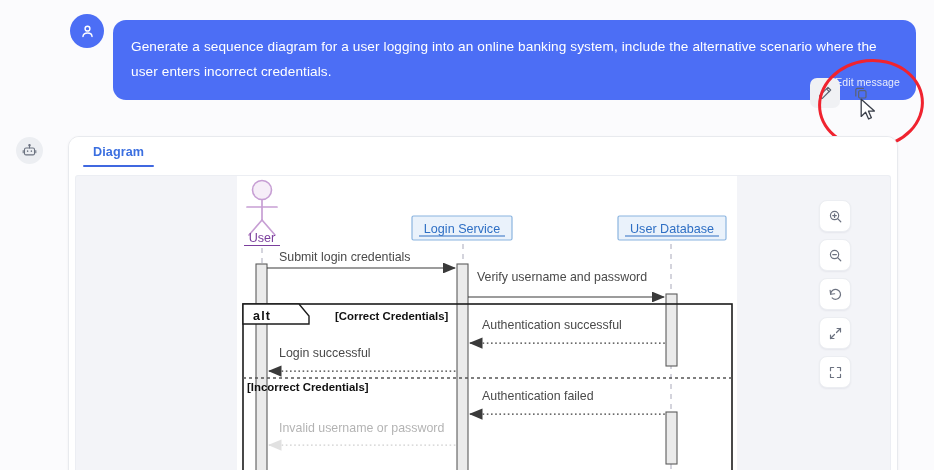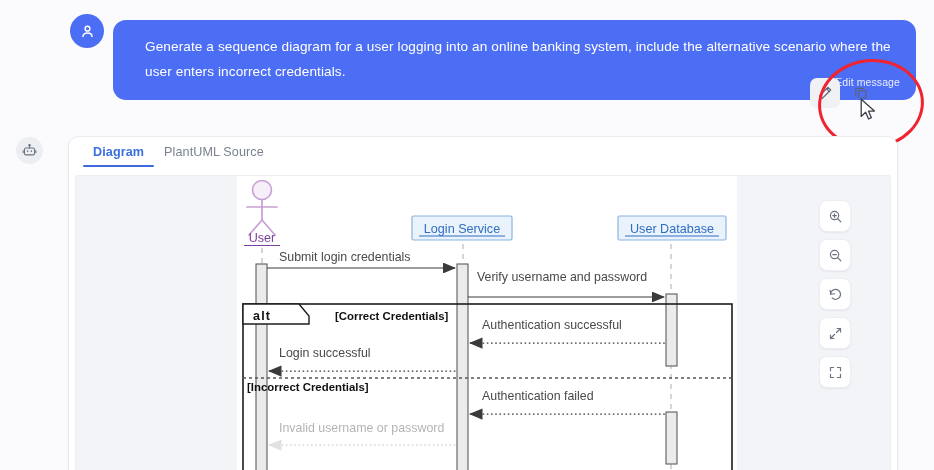--- a/index.html
+++ b/index.html
@@ -13,21 +13,21 @@
 
   
   .msg-row{position:absolute;left:70px;top:10px;width:860px;}
   .avatar{
     position:absolute;left:0px;top:4px;width:34px;height:34px;border-radius:50%;
     background:#4c6ef5;display:flex;align-items:center;justify-content:center;
   }
   .bubble{
     position:absolute;left:43px;top:10px;width:803px;
     background:#4c6ef5;color:#fff;border-radius:13px;
-    padding:14px 18px 16px 32px;box-sizing:border-box;
+    padding:14px 18px 16px 18px;box-sizing:border-box;
     font-size:13.6px;line-height:25px;letter-spacing:.1px;
   }
   .bubble-text{display:block;}
   .edit-tip{
     position:absolute;right:16px;bottom:5px;font-size:10.5px;
     color:#e9edfb;letter-spacing:.1px;white-space:nowrap;
   }
   .msg-actions{
     position:absolute;left:810px;top:78px;display:flex;gap:6px;align-items:center;
   }
@@ -154,23 +154,20 @@
       </svg>
     </span>
   </div>
 
   <div class="card">
 
     <div class="tabs">
       <div class="tab active">
         <span>Diagram</span>
       </div>
-      <div class="tab">
-        <span>PlantUML Source</span>
-      </div>
     </div>
 
     <div class="viewport">
       <div class="canvas">
 
         <svg class="diagram-svg" width="500" height="340" viewBox="0 0 500 340">
 
           <g stroke="#b8b8c6" stroke-width="1.2" stroke-dasharray="5,5">
             <line x1="25" y1="72" x2="25" y2="340"></line>
             <line x1="226" y1="68" x2="226" y2="340"></line>

